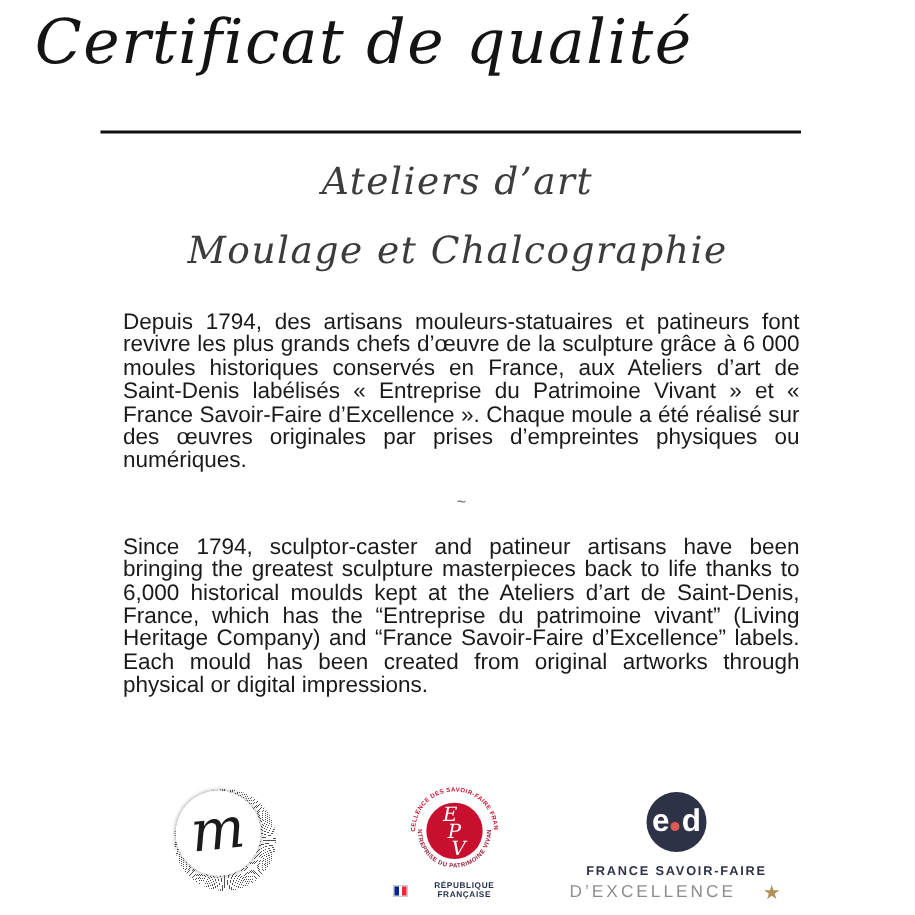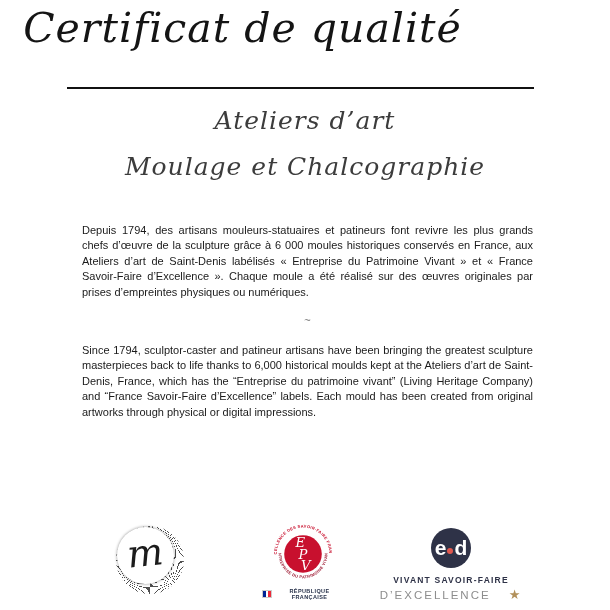--- a/index.html
+++ b/index.html
@@ -16,21 +16,21 @@
   .rule{position:absolute;top:87px;left:67px;width:467px;height:2px;background:#111;}
   .sub{
     position:absolute;left:0;width:610px;margin:0;text-align:center;
     font-family:"DejaVu Serif",serif;font-style:italic;font-weight:normal;
     color:#3c3c3c;font-size:25px;letter-spacing:1px;
   }
   .sub1{top:106px;}
   .sub2{top:152px;}
   
   .textcol{position:absolute;top:207px;left:82px;width:451px;}
-  .textcol p{margin:16px 0 13px 0;font-size:11px;line-height:15.4px;text-align:justify;}
+  .textcol p{margin:0 0 13px 0;font-size:15px;line-height:15.4px;text-align:justify;}
   .textcol p.en{}
   .tilde{text-align:center;color:#707070;font-size:11px;line-height:14px;margin:1px 0 15px 0;}
   
   .logos{position:absolute;top:522px;left:0;width:610px;height:88px;}
   
   .logo-rmn{position:absolute;left:116px;top:4px;width:68px;height:68px;}
   .rmn-rays{
     position:absolute;inset:0;border-radius:50%;
     background:repeating-conic-gradient(rgba(20,20,20,.75) 0deg .45deg, rgba(255,255,255,0) .45deg 2.1deg);
     filter:blur(.3px);
@@ -123,21 +123,21 @@
         <span>RÉPUBLIQUE FRANÇAISE</span>
       </div>
     </div>
 
     <div class="logo-ed">
       <div class="ed-circle" id="edCircle" style="background: rgb(46, 50, 71);">
         <span>e</span>
         <span class="ed-dot" id="edDot" style="background: rgb(224, 88, 79);"></span>
         <span>d</span>
       </div>
-      <div class="ed-line1" id="edLine1" style="color: rgb(46, 50, 71);">VIVANT SAVOIR-FAIRE</div>
+      <div class="ed-line1" id="edLine1" style="color: rgb(46, 50, 71);">FRANCE SAVOIR-FAIRE</div>
       <div class="ed-line2">
         <span>D’EXCELLENCE</span>
         <span class="ed-star" id="edStar" style="color: rgb(178, 144, 90);">★</span>
       </div>
     </div>
 
   </div>
 </div>
 
 </body></html>

